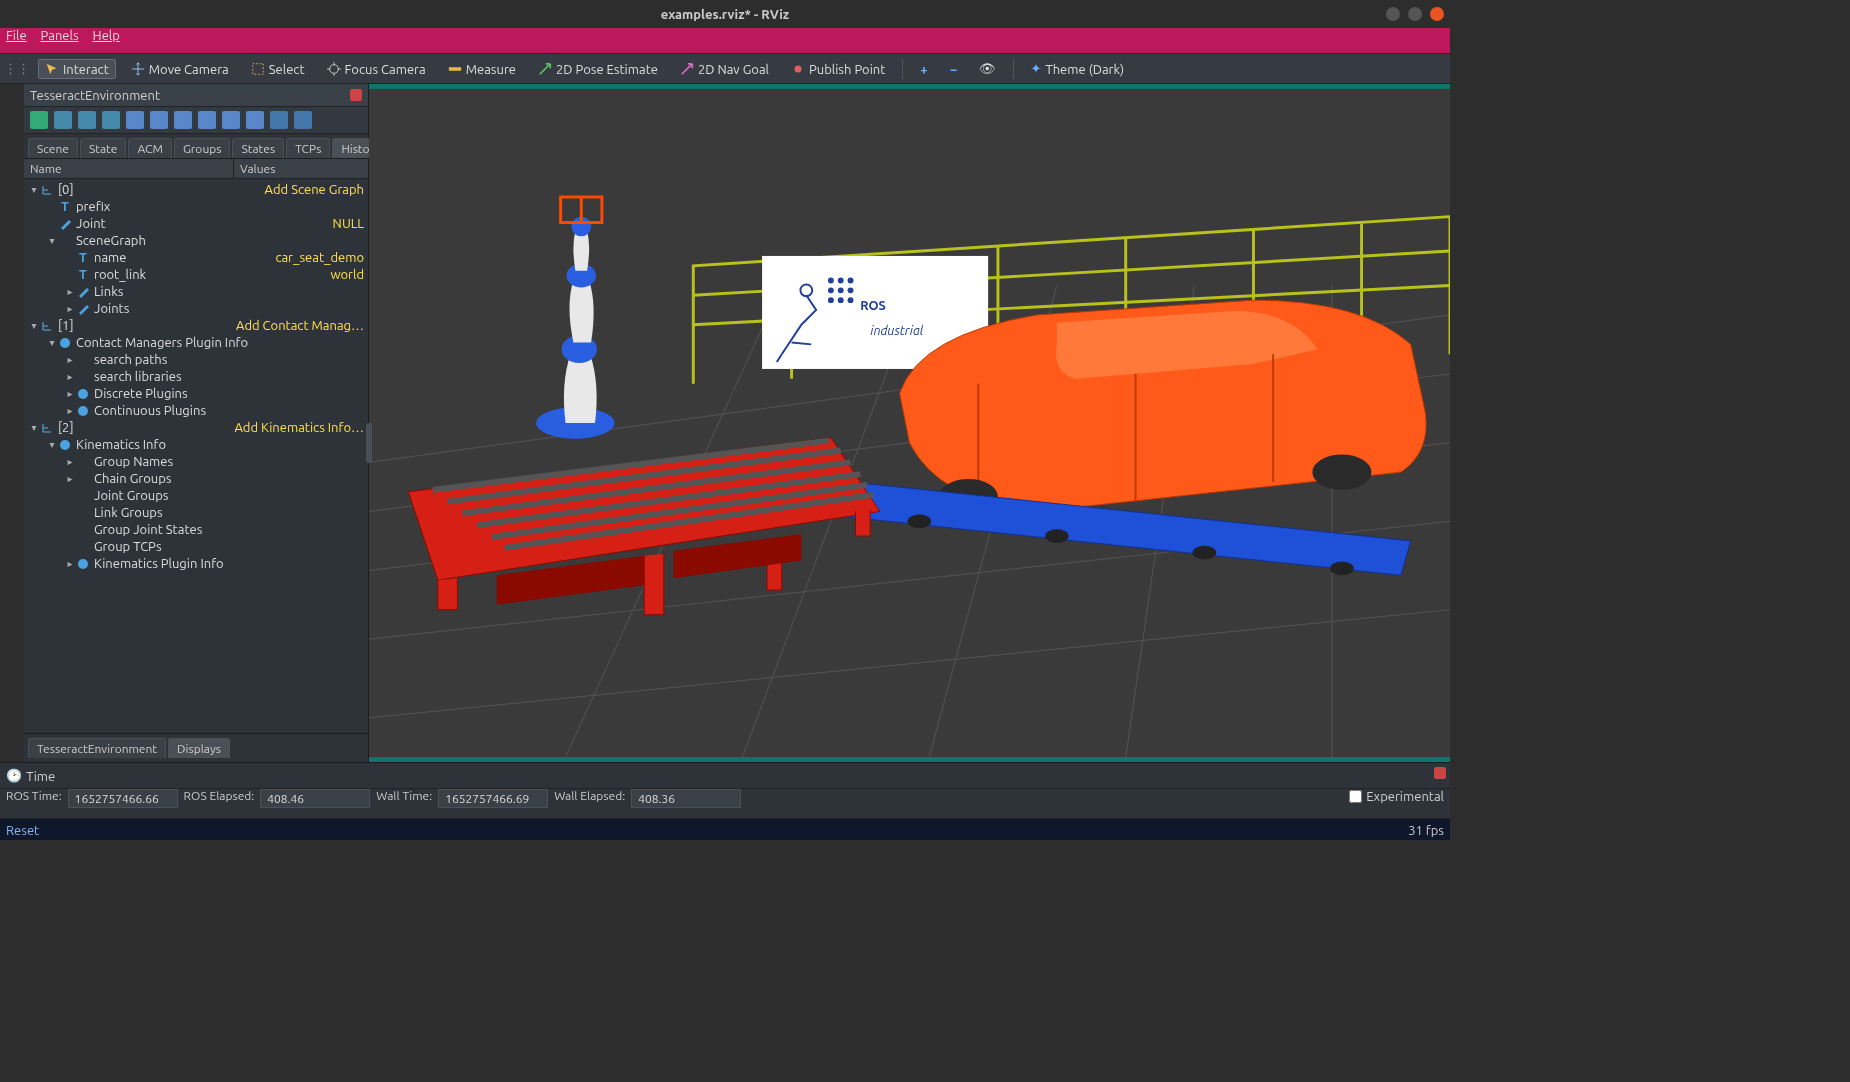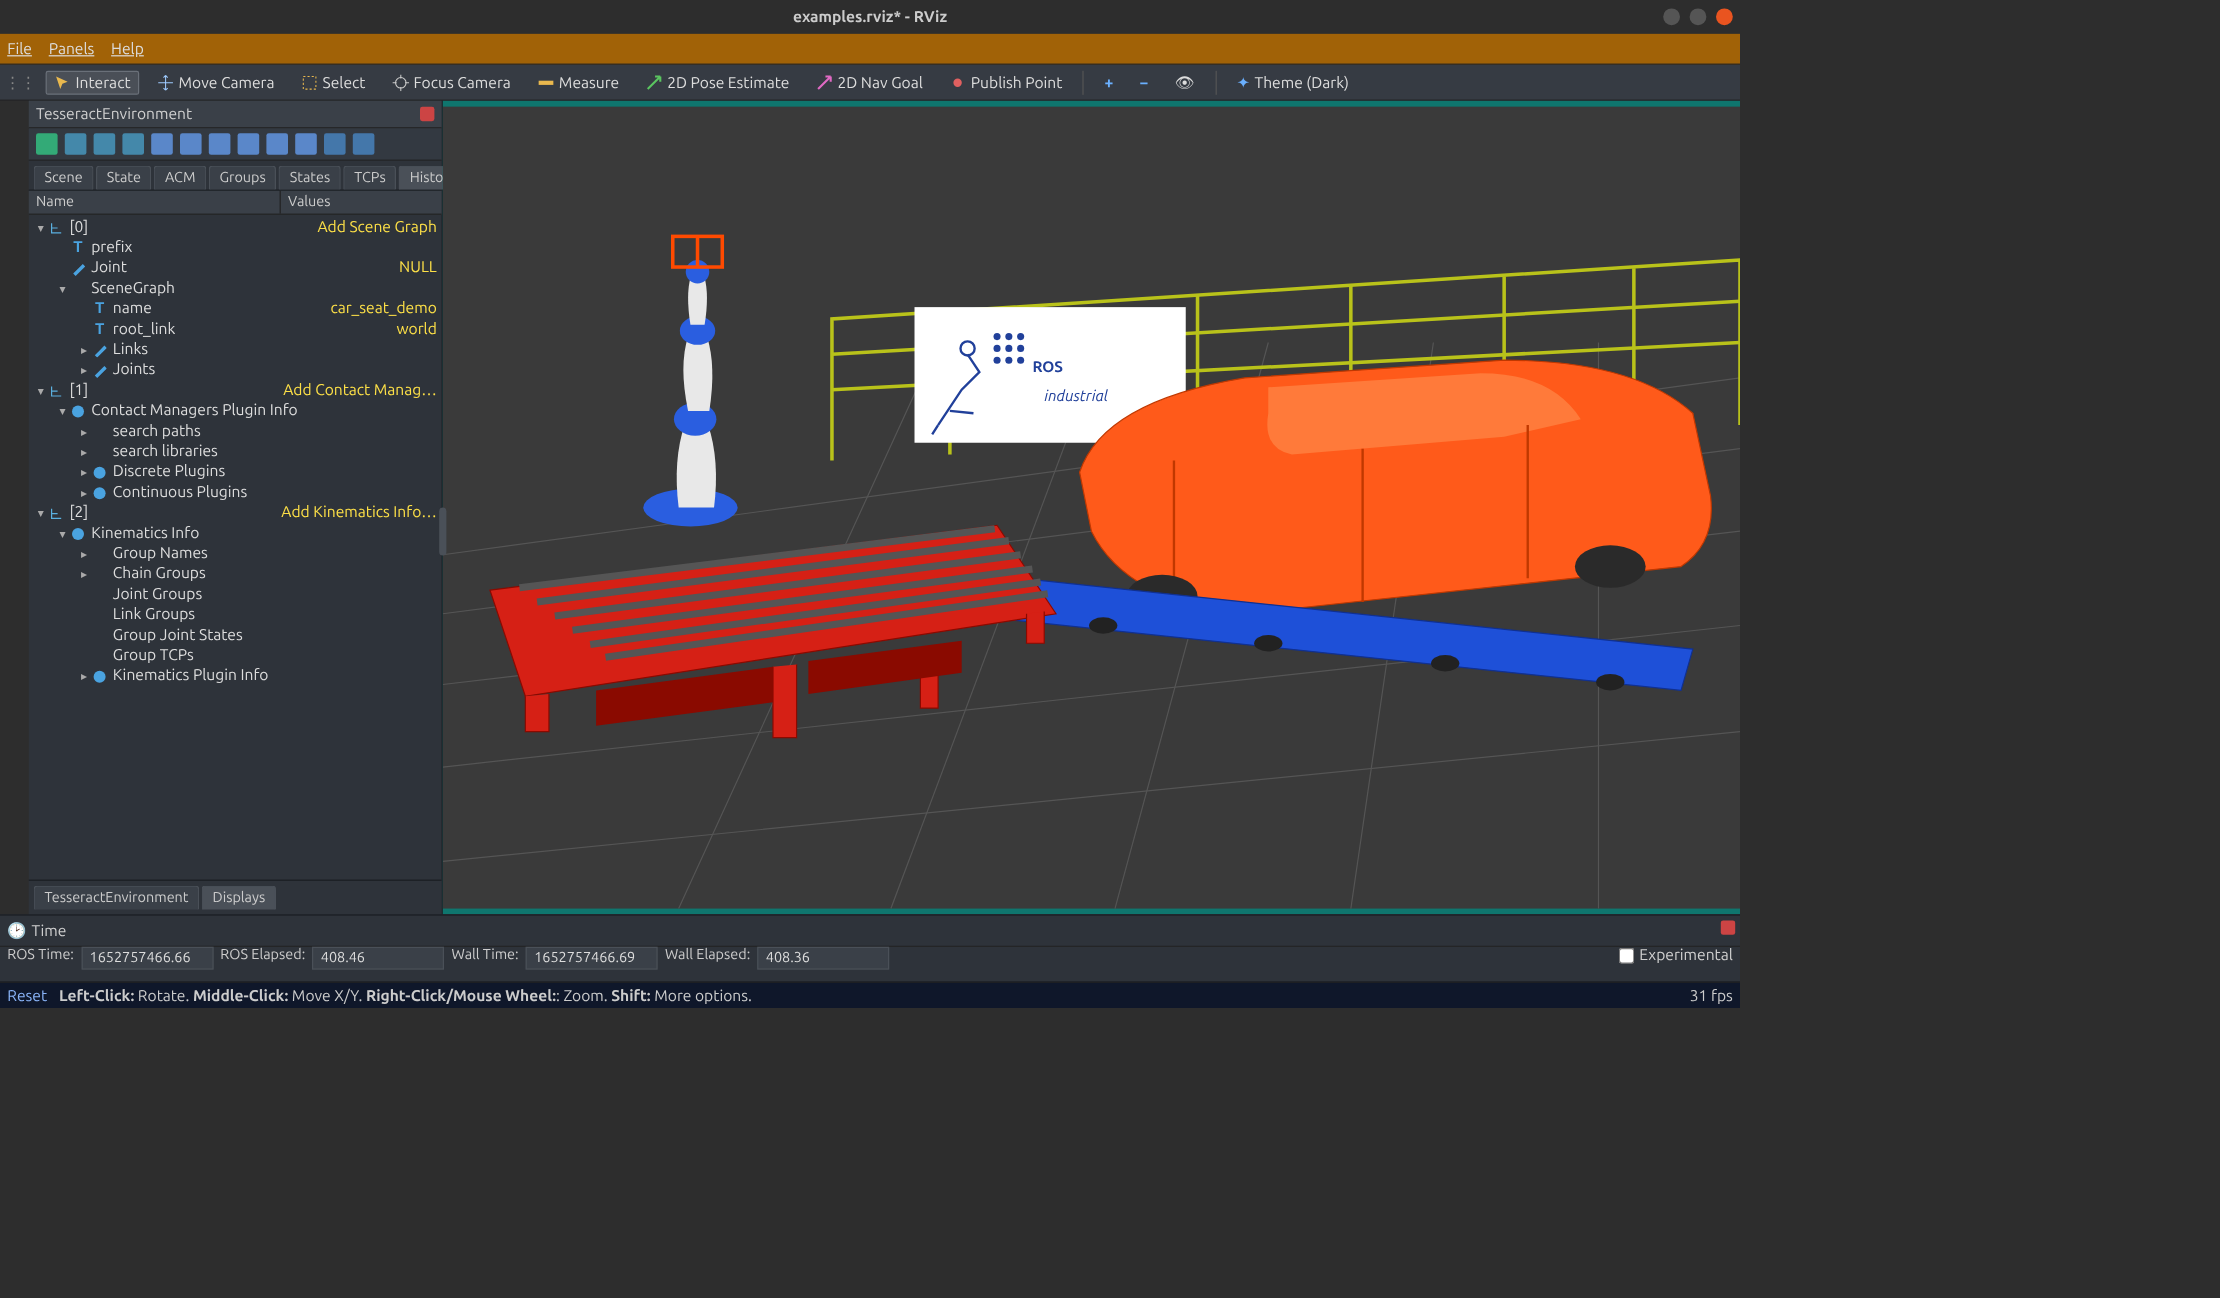--- a/index.html
+++ b/index.html
@@ -2,21 +2,21 @@
 <html><head>
 <meta charset="utf-8">
 <style>
 * { margin:0; padding:0; box-sizing:border-box; font-family:Ubuntu,Arial,sans-serif; font-size:13px; }
 body { background:#2d2d2d; color:#d0d0d0; width:1450px; height:840px; overflow:hidden; }
 .titlebar { background:#2d2d2d; height:28px; display:flex; align-items:center; padding:0 8px; position:relative; }
 .titlebar .title { position:absolute; left:50%; transform:translateX(-50%); font-weight:bold; color:#ccc; }
 .win-controls { position:absolute; right:6px; display:flex; gap:8px; align-items:center; }
 .win-btn { width:14px; height:14px; border-radius:50%; display:inline-block; }
 .win-min { background:#555; } .win-max { background:#555; } .win-close { background:#e95420; }
-.menubar { background:#a16207; height:26px; display:flex; align-items:center; padding:0 6px; gap:14px; border-bottom:1px solid #222; }
+.menubar { background:#be185d; height:26px; display:flex; padding:0 6px; gap:14px; border-bottom:1px solid #222; }
 .menubar span { text-decoration:underline; cursor:pointer; color:#ddd; }
 .toolbar { background:#363b43; height:30px; display:flex; align-items:center; padding:0 4px; gap:8px; border-bottom:1px solid #222; }
 .tool-btn { display:flex; align-items:center; gap:4px; padding:2px 6px; border:1px solid transparent; border-radius:2px; cursor:pointer; color:#ddd; }
 .tool-btn.active { background:#4a4f57; border:1px solid #6a7079; }
 .tool-sep { width:1px; height:20px; background:#555; margin:0 2px; }
 .icon { width:14px; height:14px; display:inline-block; }
 .main { display:flex; height:calc(100% - 28px - 26px - 30px - 26px - 30px - 22px); }
 .sidebar { width:345px; background:#2e333a; border-right:1px solid #1a1d22; display:flex; flex-direction:column;margin-left:24px; }
 .panel-hdr { background:#3a4048; padding:4px 6px; display:flex; align-items:center; justify-content:space-between; border-bottom:1px solid #222; }
 .panel-hdr .close { width:12px; height:12px; background:#c44; border-radius:2px; cursor:pointer; }
@@ -465,20 +465,14 @@
   <label>Wall Elapsed:</label>
   <input type="text" value="408.36" style="">
   <div class="chk">
     <input type="checkbox" style="">
     <span>Experimental</span>
   </div>
 </div>
 
 <div class="statusbar">
   <span class="reset">Reset</span>
-  <span>
-    <b>Left-Click:</b><span> Rotate. </span>
-    <b>Middle-Click:</b><span> Move X/Y. </span>
-    <b>Right-Click/Mouse Wheel:</b><span>: Zoom. </span>
-    <b>Shift:</b><span> More options.</span>
-  </span>
   <span class="fps">31 fps</span>
 </div>
 
 </body></html>

